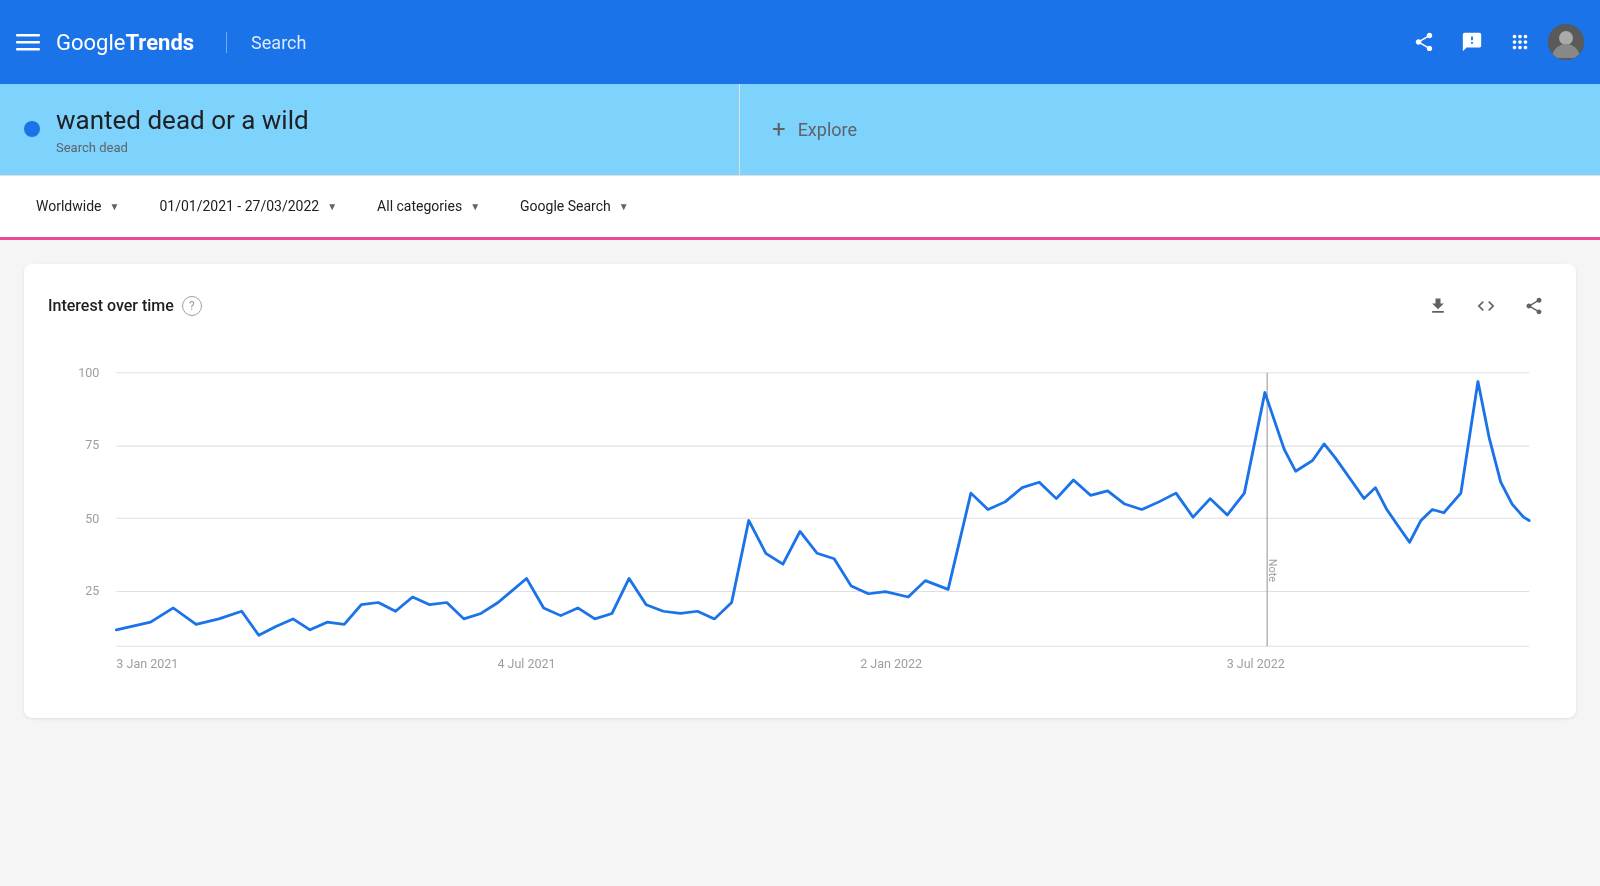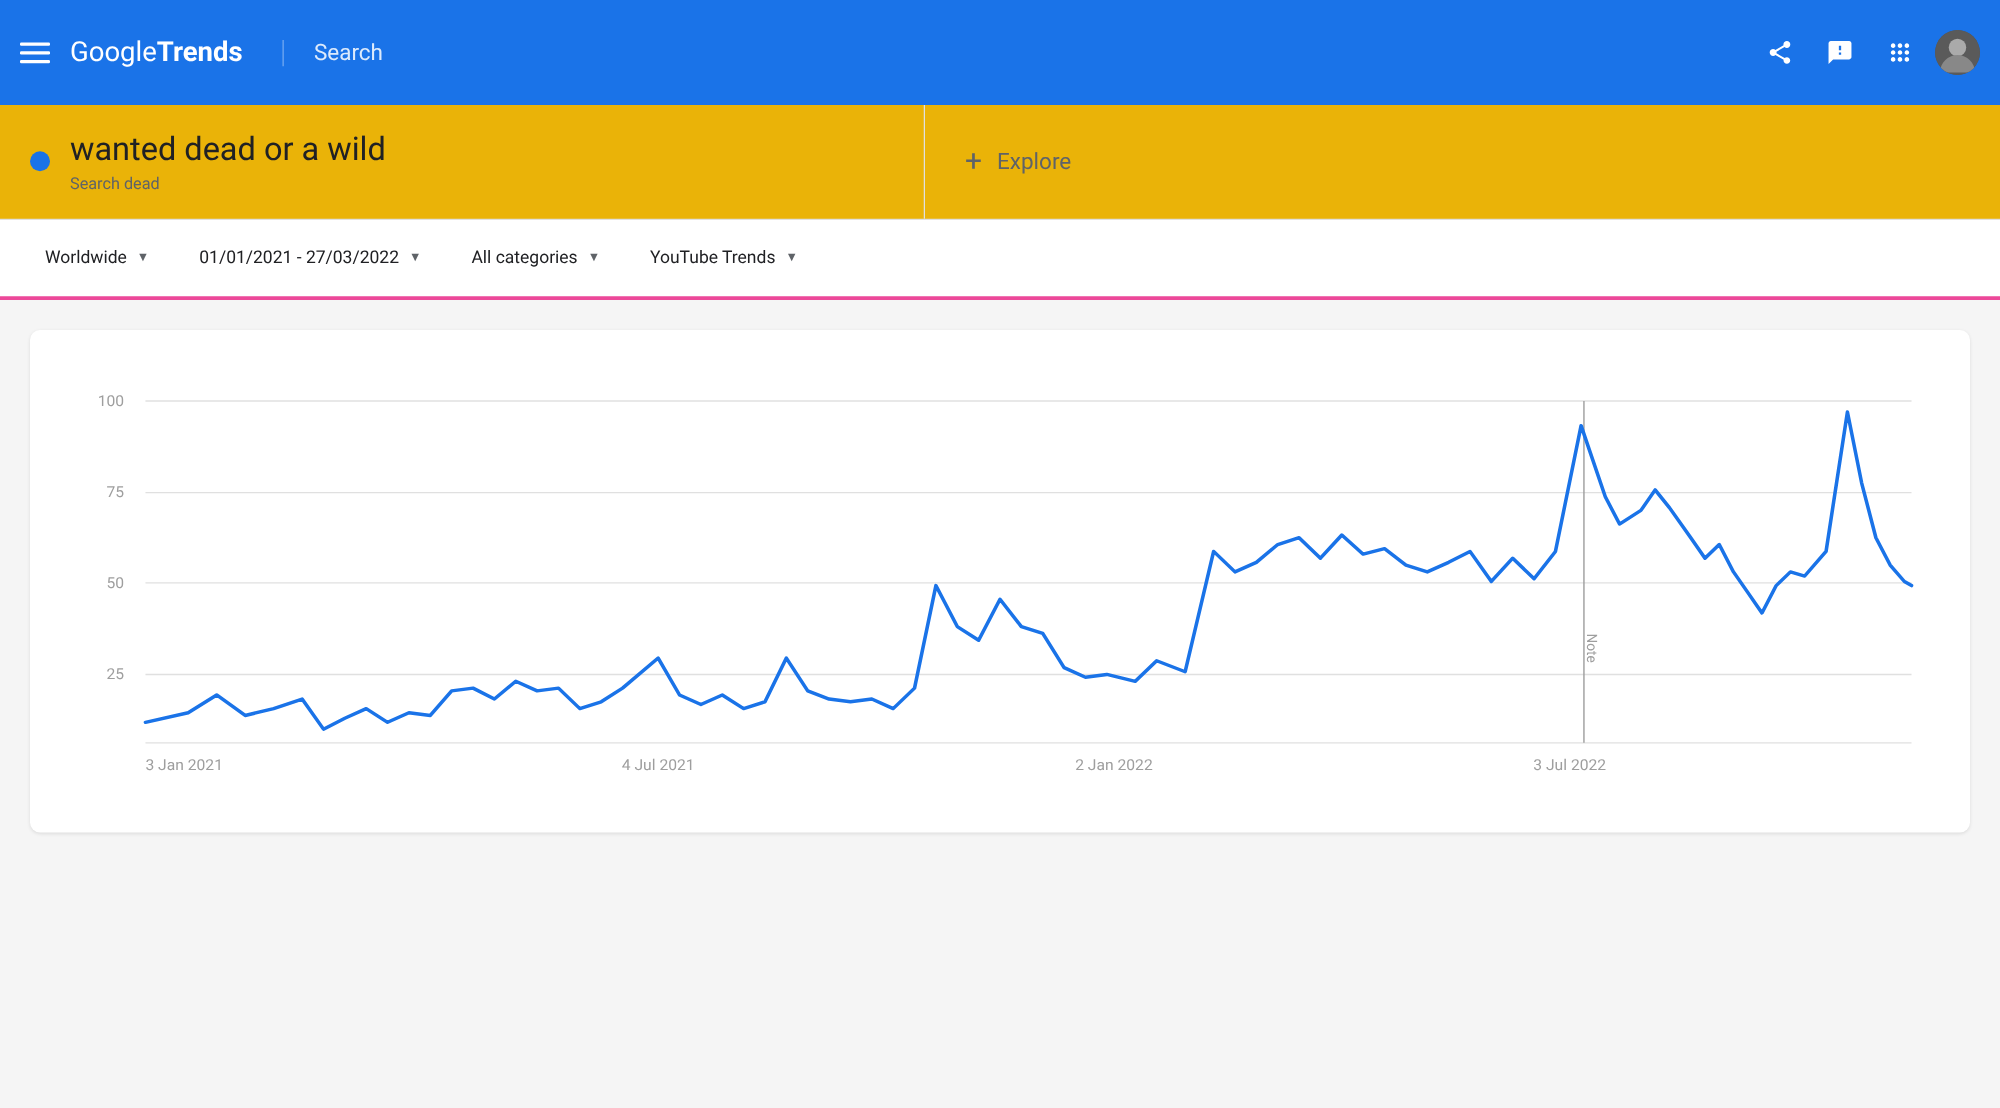--- a/index.html
+++ b/index.html
@@ -64,21 +64,21 @@
       background: #555;
       overflow: hidden;
       cursor: pointer;
       display: flex; align-items: center; justify-content: center;
       font-size: 14px;
       color: white;
     }
 
     
     .search-area {
-      background: #eab308;
+      background: #7dd3fc;
       border-bottom: 1px solid #e0e0e0;
       display: flex;
       align-items: stretch;
       min-height: 90px;
     }
     .search-term-block {
       flex: 0 0 740px;
       padding: 20px 24px;
       border-right: 1px solid #e0e0e0;
       display: flex;
@@ -282,26 +282,47 @@
   </div>
   <div class="filter-dropdown">
     <span>01/01/2021 - 27/03/2022</span>
     <span class="chevron">▼</span>
   </div>
   <div class="filter-dropdown">
     <span>All categories</span>
     <span class="chevron">▼</span>
   </div>
   <div class="filter-dropdown">
-    <span>YouTube Trends</span>
+    <span>Google Search</span>
     <span class="chevron">▼</span>
   </div>
 </div>
 
 <div class="chart-section">
+  <div class="chart-header">
+    <span class="chart-title">Interest over time</span>
+    <div class="chart-help-icon">?</div>
+    <div class="chart-actions">
+      <div class="chart-action-btn">
+        <svg viewBox="0 0 24 24" width="20" height="20" fill="#5f6368">
+            <path d="M19 9h-4V3H9v6H5l7 7 7-7zM5 18v2h14v-2H5z"></path>
+          </svg>
+      </div>
+      <div class="chart-action-btn">
+        <svg viewBox="0 0 24 24" width="20" height="20" fill="#5f6368">
+            <path d="M9.4 16.6L4.8 12l4.6-4.6L8 6l-6 6 6 6 1.4-1.4zm5.2 0l4.6-4.6-4.6-4.6L16 6l6 6-6 6-1.4-1.4z"></path>
+          </svg>
+      </div>
+      <div class="chart-action-btn">
+        <svg viewBox="0 0 24 24" width="20" height="20" fill="#5f6368">
+            <path d="M18 16.08c-.76 0-1.44.3-1.96.77L8.91 12.7c.05-.23.09-.46.09-.7s-.04-.47-.09-.7l7.05-4.11c.54.5 1.25.81 2.04.81 1.66 0 3-1.34 3-3s-1.34-3-3-3-3 1.34-3 3c0 .24.04.47.09.7L8.04 9.81C7.5 9.31 6.79 9 6 9c-1.66 0-3 1.34-3 3s1.34 3 3 3c.79 0 1.5-.31 2.04-.81l7.12 4.16c-.05.21-.08.43-.08.65 0 1.61 1.31 2.92 2.92 2.92s2.92-1.31 2.92-2.92-1.31-2.92-2.92-2.92z"></path>
+          </svg>
+      </div>
+    </div>
+  </div>
 
   <div class="chart-container">
     <svg class="trend-chart" viewBox="0 0 1320 320" preserveAspectRatio="none">
 
       <line x1="60" y1="30" x2="1300" y2="30" class="grid-line"></line>
       <line x1="60" y1="97" x2="1300" y2="97" class="grid-line"></line>
       <line x1="60" y1="163" x2="1300" y2="163" class="grid-line"></line>
       <line x1="60" y1="230" x2="1300" y2="230" class="grid-line"></line>
       <line x1="60" y1="280" x2="1300" y2="280" class="grid-line"></line>
 

